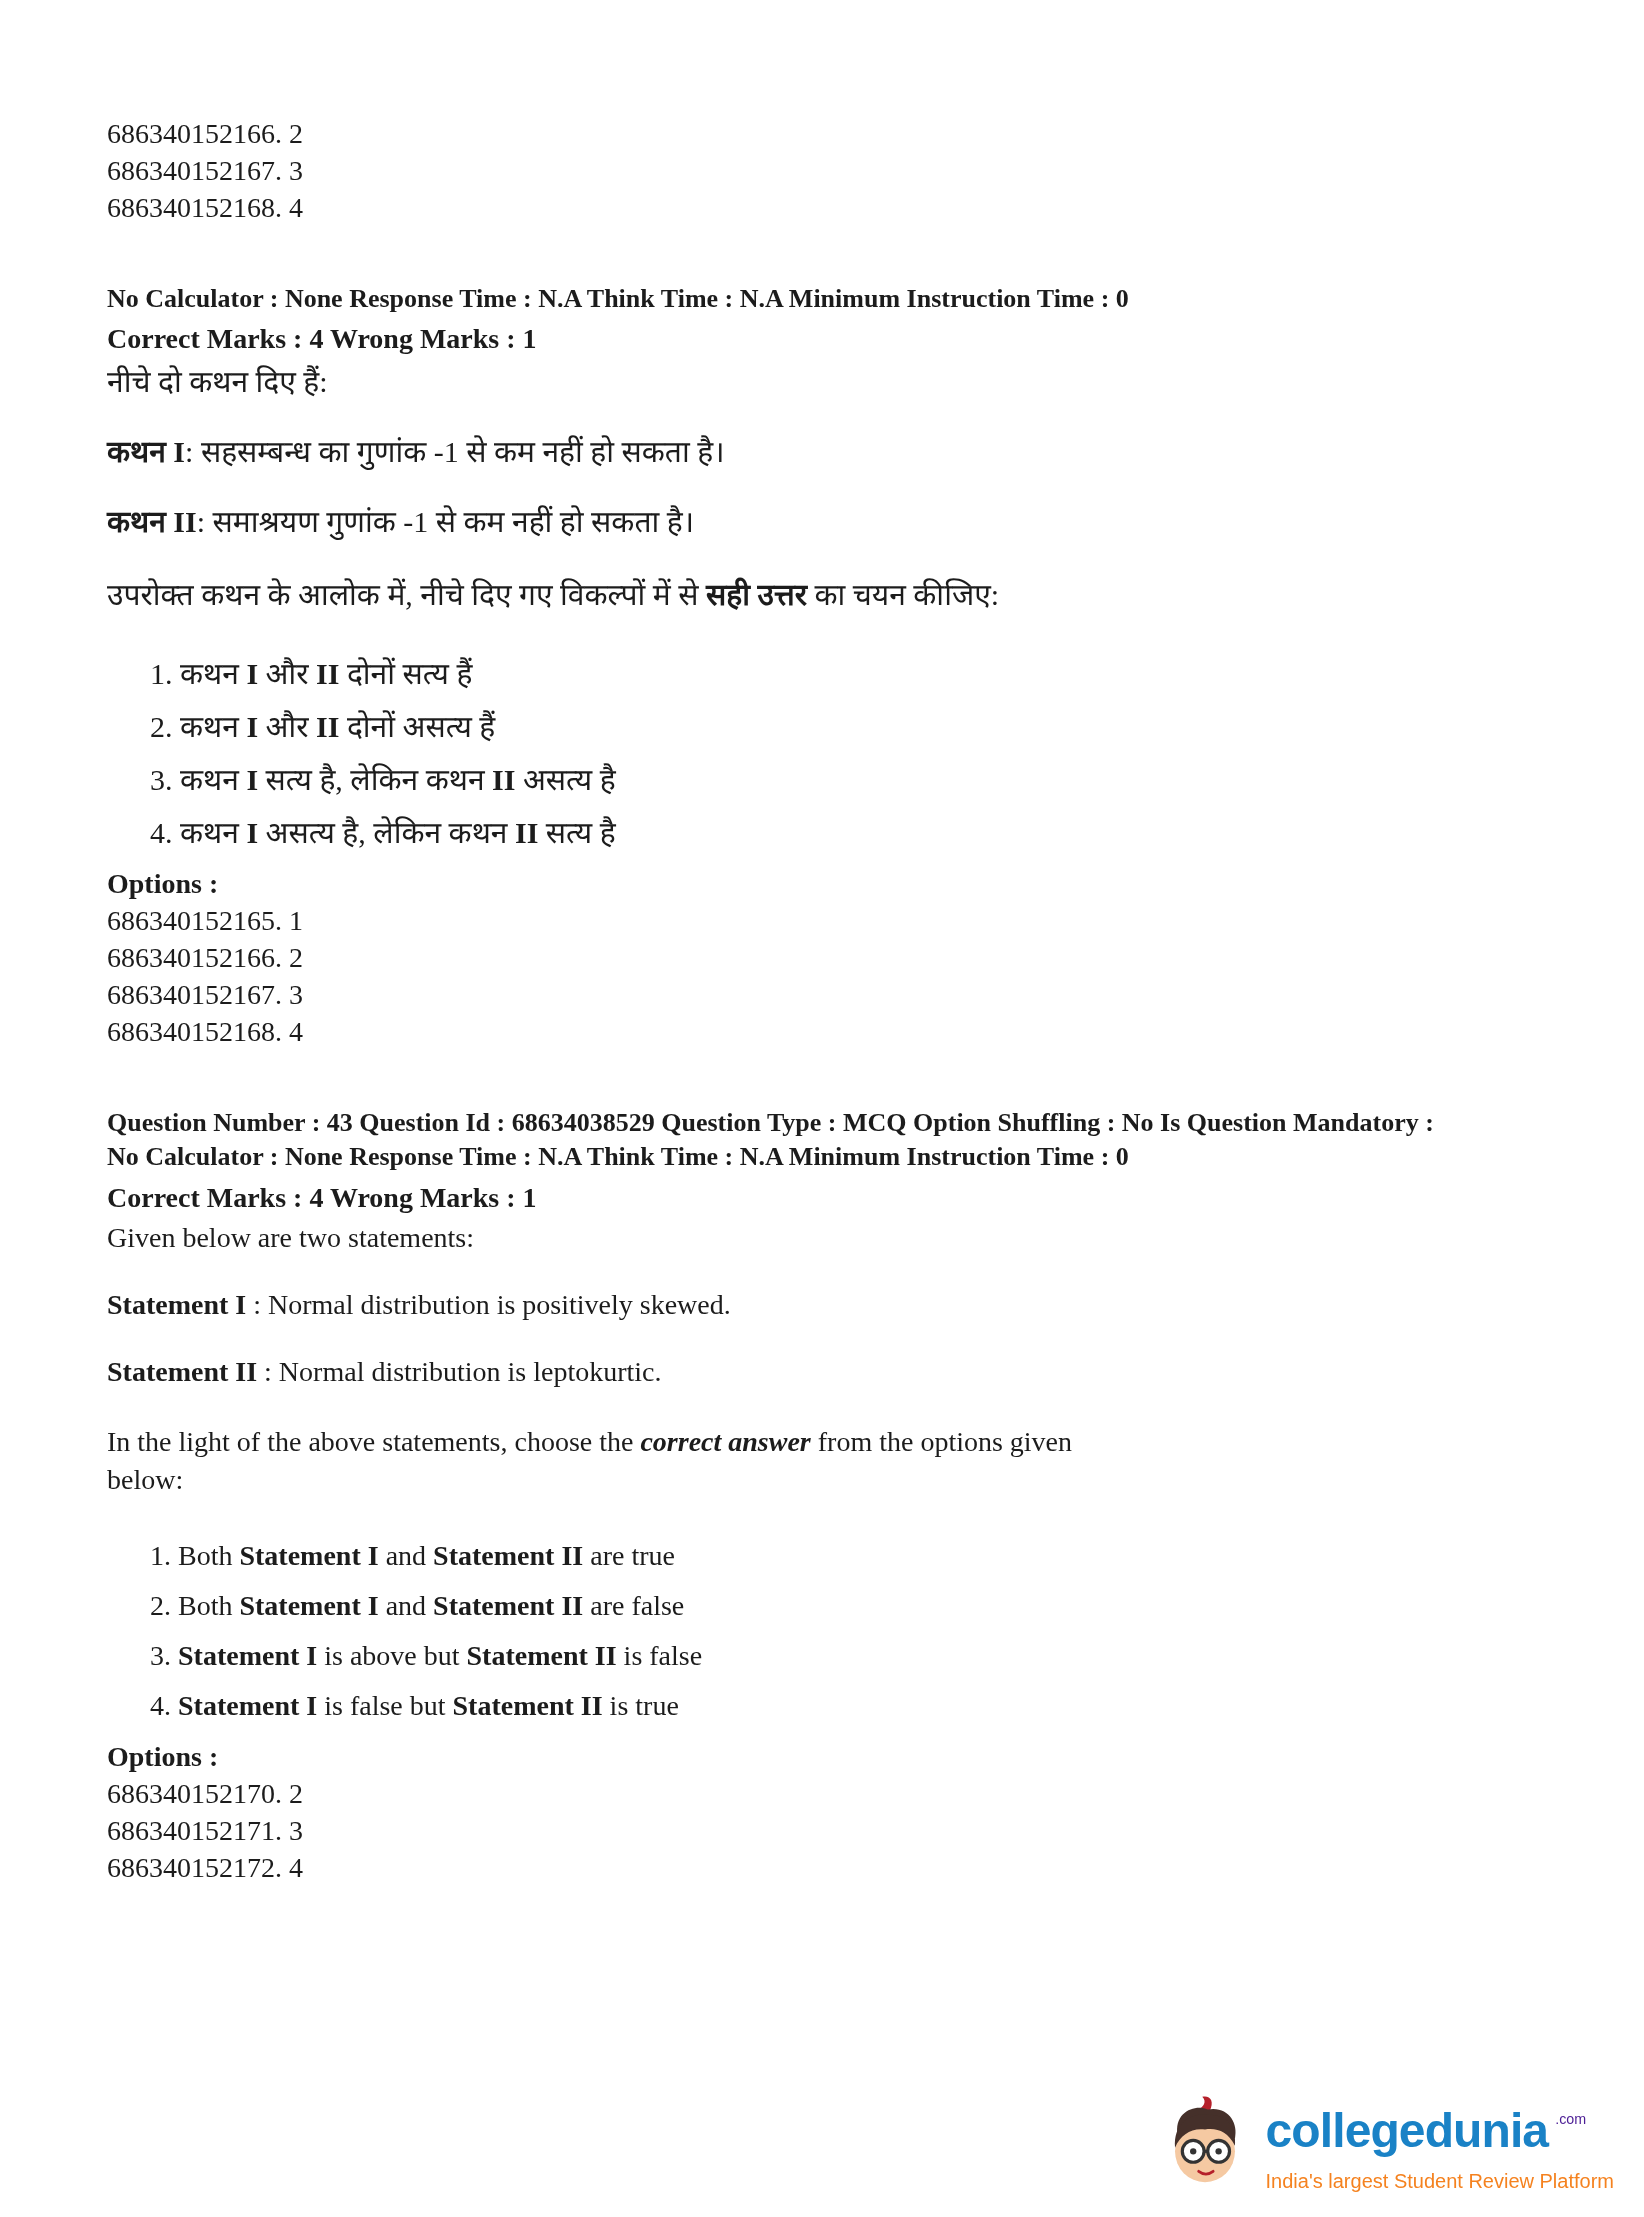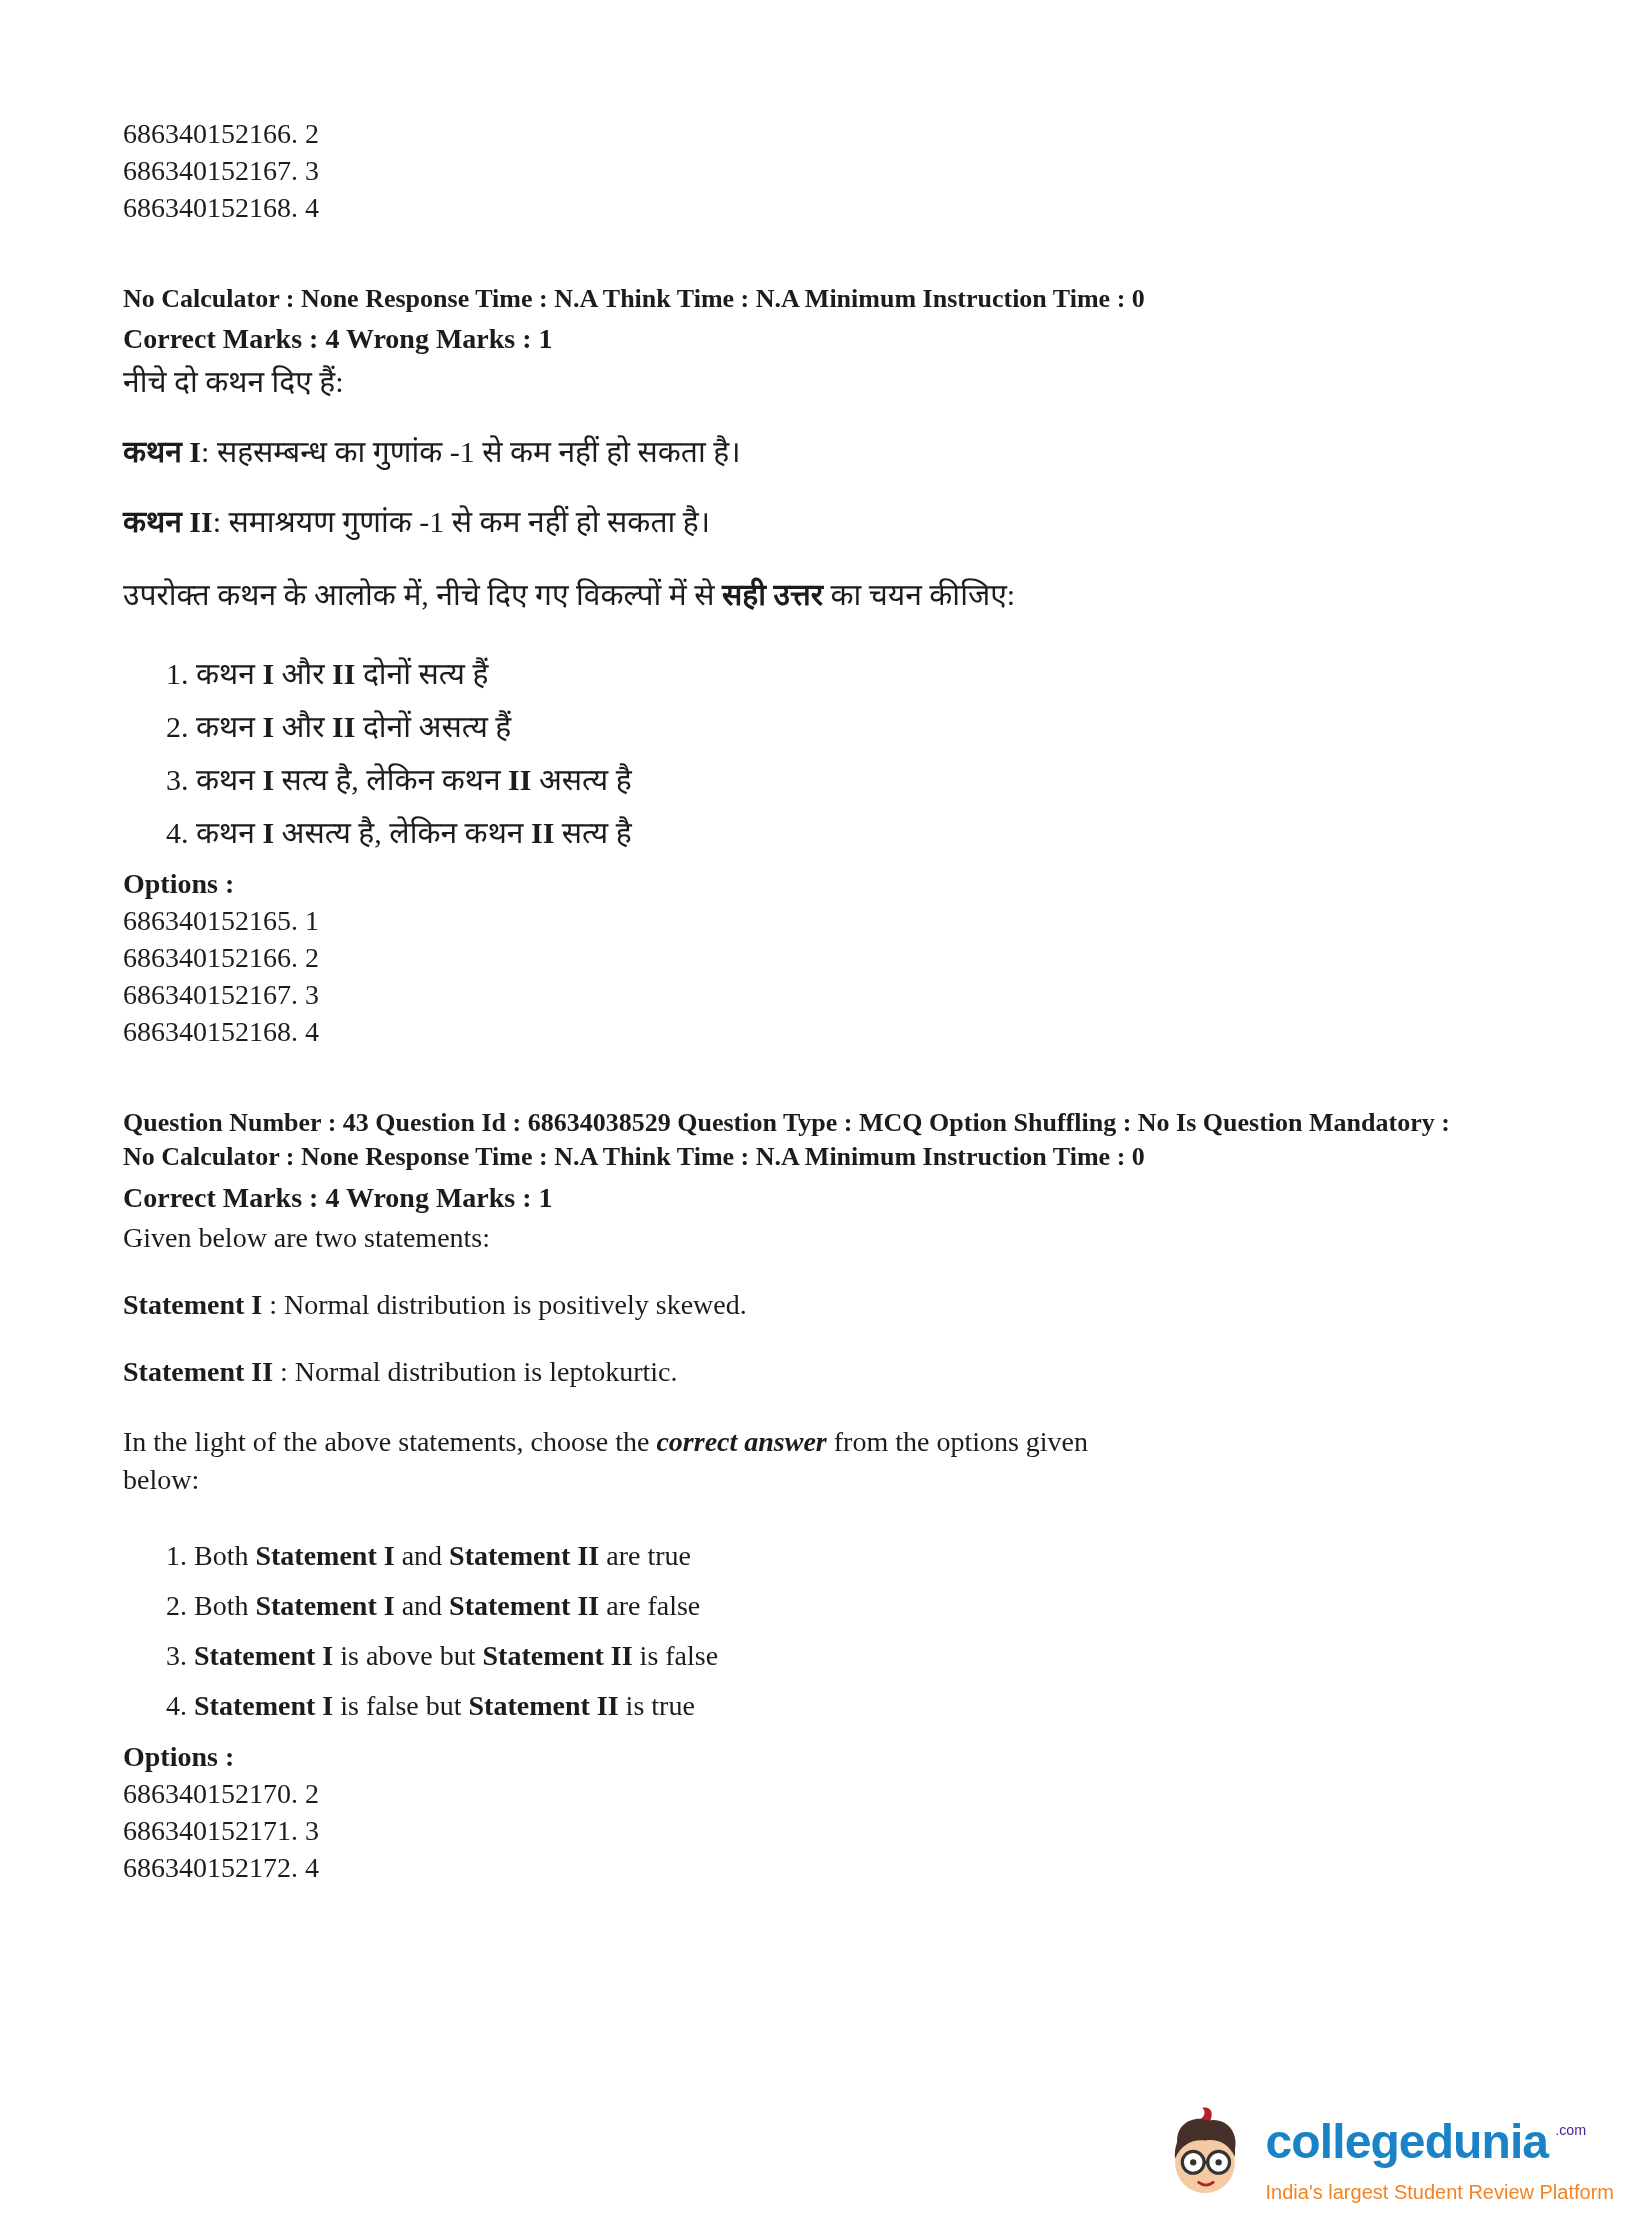--- a/index.html
+++ b/index.html
@@ -8,21 +8,21 @@
     position:relative;
     width:1644px;
     height:2217px;
     background:#ffffff;
     font-family:"Liberation Serif","DejaVu Serif",serif;
     color:#1c1c1c;
     overflow:hidden;
   }
   .content {
     position:absolute;
-    left:123px;
+    left:107px;
     top:115px;
     right:63px;
   }
   .idline {
     font-size:28px;
     line-height:37px;
     white-space:nowrap;
   }
   .question { margin-top:56px; }
   .q-meta {
@@ -61,21 +61,21 @@
   .choice.first { margin-top:38px; }
   .options-label {
     font-weight:bold;
     font-size:28px;
     line-height:37px;
     margin-top:12.5px;
   }
   .footer-logo {
     position:absolute;
     right:30px;
-    bottom:2px;
+    bottom:13px;
     display:flex;
     align-items:center;
     gap:10.7px;
     font-family:"Liberation Sans","DejaVu Sans",sans-serif;
   }
   .mascot { display:block; width:100px; height:109px; }
   .brand-block { display:flex; flex-direction:column; align-items:flex-start; }
   .brand-line { display:flex; align-items:flex-start; line-height:1; }
   .brand {
     font-size:48px;

